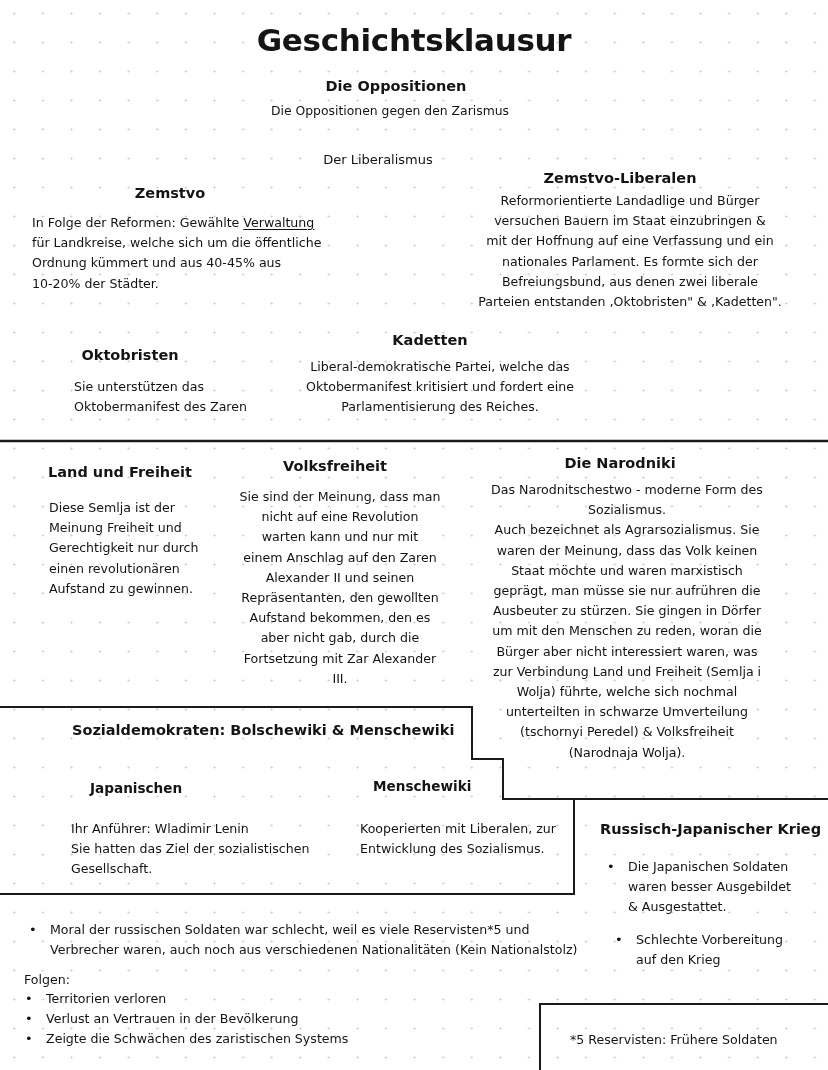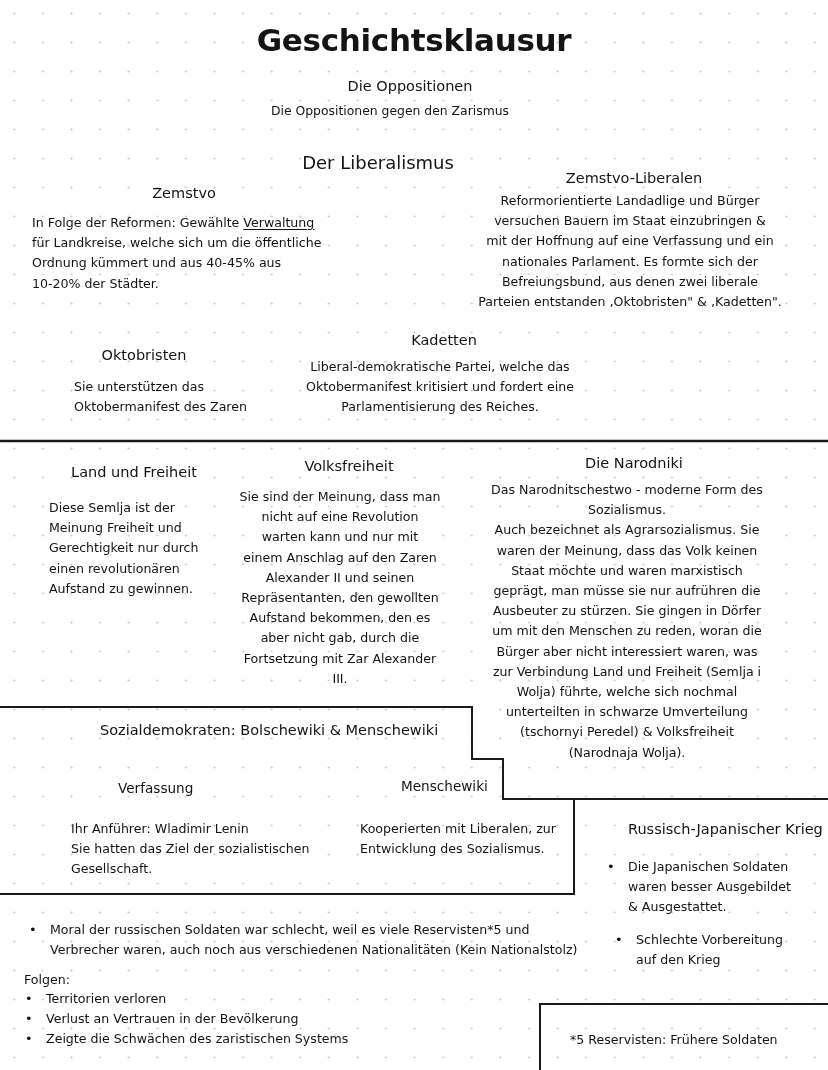--- a/index.html
+++ b/index.html
@@ -9,22 +9,22 @@
     background-color: #ffffff;
     background-image: radial-gradient(circle, #cfcfcf 0.9px, transparent 1.2px);
     background-size: 28.6px 29px;
     background-position: 0 -1px;
     font-family: "DejaVu Sans", sans-serif;
     color: #141414;
   }
   .abs { position: absolute; }
   .center { text-align: center; }
   .title { font-size: 31px; font-weight: bold; letter-spacing: -0.3px; }
-  .h { font-size: 14.5px; font-weight: normal; padding-left: 28px; }
-  .hb { font-size: 18px; }
+  .h { font-size: 14.5px; font-weight: bold; }
+  .hb { font-size: 13px; }
   .t { font-size: 12.6px; line-height: 20.2px; }
   .sub { font-size: 12.4px; }
   ul.bul { list-style: none; }
   ul.bul li { position: relative; padding-left: 24px; }
   ul.bul li::before {
     content: "\2022"; position: absolute; left: 3px; top: 0; font-size: 13px;
   }
   svg.lines { position: absolute; left: 0; top: 0; pointer-events: none; }
   u { text-decoration: underline; text-underline-offset: 2px; }
 </style>
@@ -110,21 +110,21 @@
   <div>um mit den Menschen zu reden, woran die</div>
   <div>Bürger aber nicht interessiert waren, was</div>
   <div>zur Verbindung Land und Freiheit (Semlja i</div>
   <div>Wolja) führte, welche sich nochmal</div>
   <div>unterteilten in schwarze Umverteilung</div>
   <div>(tschornyi Peredel) &amp; Volksfreiheit</div>
   <div>(Narodnaja Wolja).</div>
 </div>
 
 <div class="abs h" style="left:72px;top:722px;width:400px;">Sozialdemokraten: Bolschewiki &amp; Menschewiki</div>
-<div class="abs h" style="left:90px;top:780px;width:160px;font-size:13.6px;">Verfassung</div>
+<div class="abs h" style="left:90px;top:780px;width:160px;font-size:13.6px;">Japanischen</div>
 <div class="abs t" style="left:71px;top:819px;width:290px;">
   <div>Ihr Anführer: Wladimir Lenin</div>
   <div>Sie hatten das Ziel der sozialistischen</div>
   <div>Gesellschaft.</div>
 </div>
 <div class="abs h" style="left:373px;top:778px;width:160px;font-size:13.6px;">Menschewiki</div>
 <div class="abs t" style="left:360px;top:819px;width:210px;">
   <div>Kooperierten mit Liberalen, zur</div>
   <div>Entwicklung des Sozialismus.</div>
 </div>

